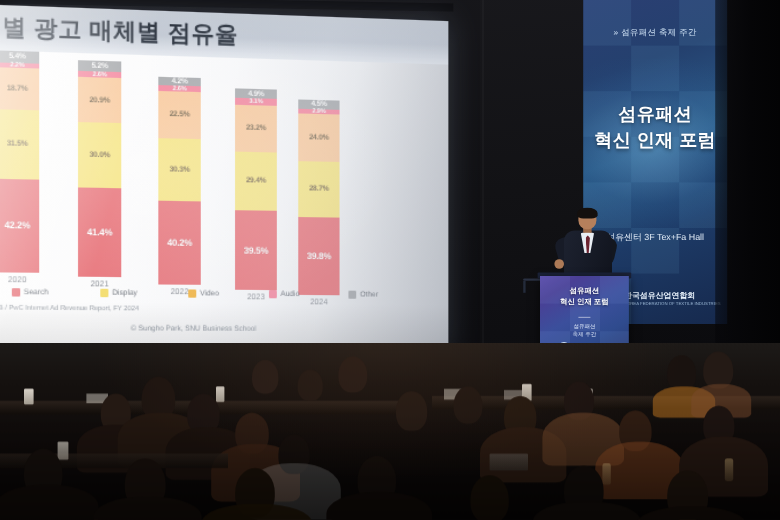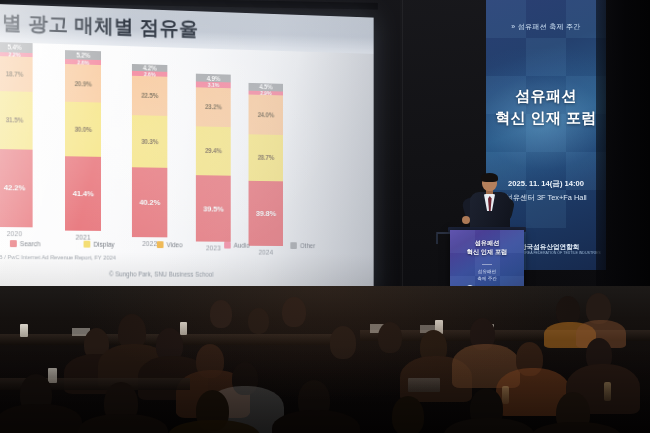--- a/index.html
+++ b/index.html
@@ -299,21 +299,20 @@
     <div class="bchk" style="left:80px;top:152px;width:40px;height:38px;"></div>
     <div class="bchk" style="left:40px;top:190px;width:40px;height:38px;"></div>
     <div class="bchk" style="left:0;top:228px;width:40px;height:42px;"></div>
     <div class="bglow"></div>
 
     <div class="bhdr">» 섬유패션 축제 주간</div>
     <div class="btitle">
       <div>섬유패션</div>
       <div>혁신 인재 포럼</div>
     </div>
-    <div class="bdate">2025. 11. 14(금) 14:00</div>
     <div class="bvenue">섬유센터 3F Tex+Fa Hall</div>
 
     <div class="borg">
       <span class="mark">
           <i></i>
         </span>
       <span class="borg-t">
         <b>한국섬유산업연합회</b>
         <s>KOREA FEDERATION OF TEXTILE INDUSTRIES</s>
       </span>

